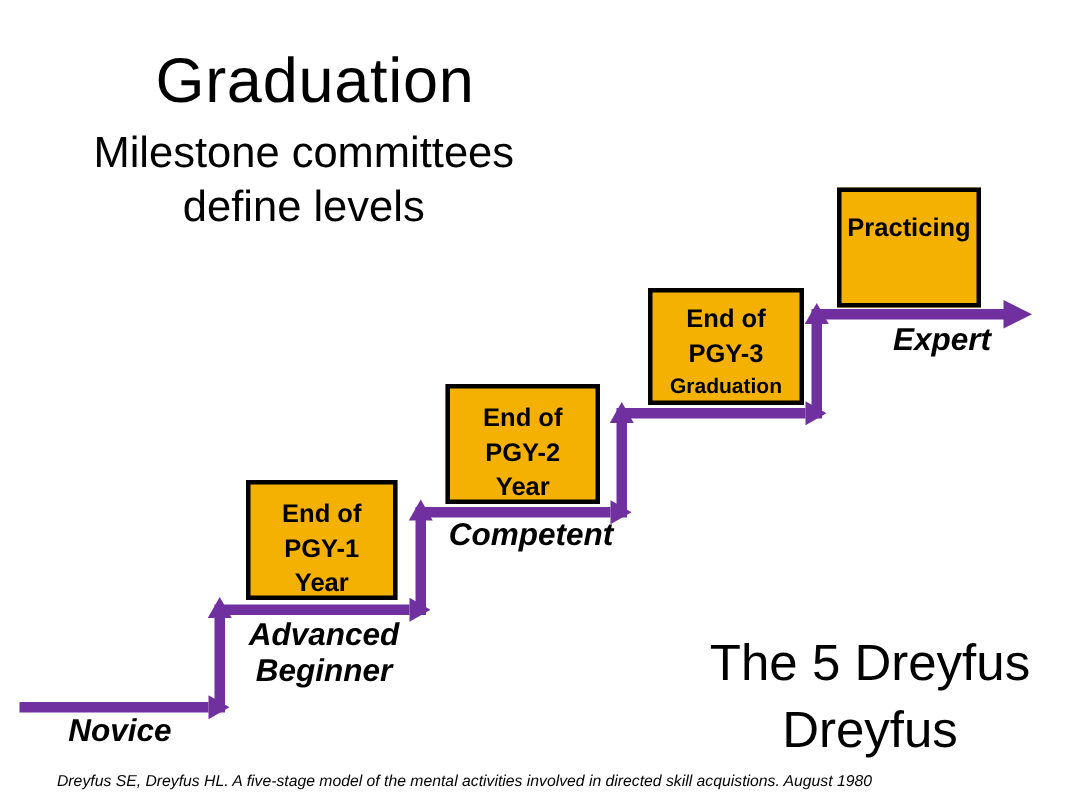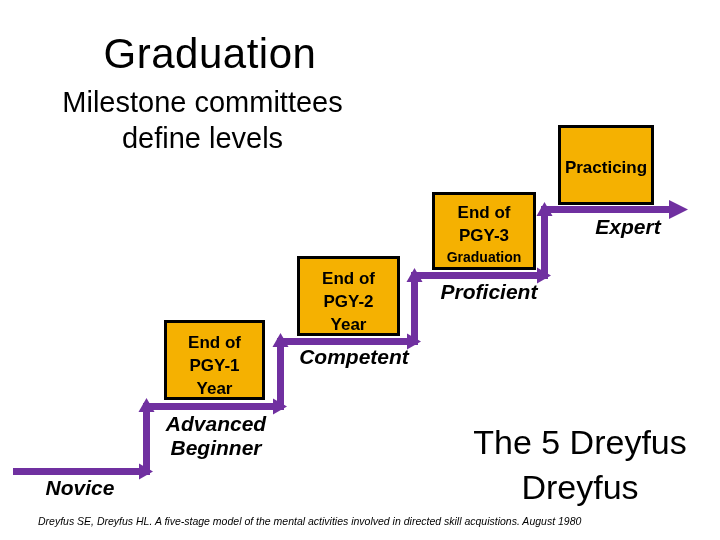--- a/index.html
+++ b/index.html
@@ -87,28 +87,27 @@
     <div>PGY-2</div>
     <div>Year</div>
   </div>
 
   <div class="stage-box" style="left:432px;top:192px;width:104px;height:78px;padding-top:6px;">
     <div>End of</div>
     <div>PGY-3</div>
     <div class="small">Graduation</div>
   </div>
 
-  <div class="stage-box" style="left:558px;top:125px;width:96px;height:80px;padding-top:28px;">
+  <div class="stage-box" style="left:558px;top:125px;width:96px;height:80px;padding-top:12px;">
     <div>Practicing</div>
   </div>
 
   <div class="stage-label" style="left:30px;top:476px;width:100px;">Novice</div>
   <div class="stage-label" style="left:156px;top:412px;width:120px;">Advanced Beginner</div>
   <div class="stage-label" style="left:294px;top:345px;width:120px;">Competent</div>
-  <div class="stage-label" style="left:429px;top:280px;width:120px;">Proficient</div>
   <div class="stage-label" style="left:568px;top:215px;width:120px;">Expert</div>
 
   <div class="caption">
     <div>The 5 Dreyfus</div>
     <div>Dreyfus</div>
   </div>
 
   <div class="citation">Dreyfus SE, Dreyfus HL. A five-stage model of the mental activities involved in directed skill acquistions. August 1980</div>
 
 </div>

